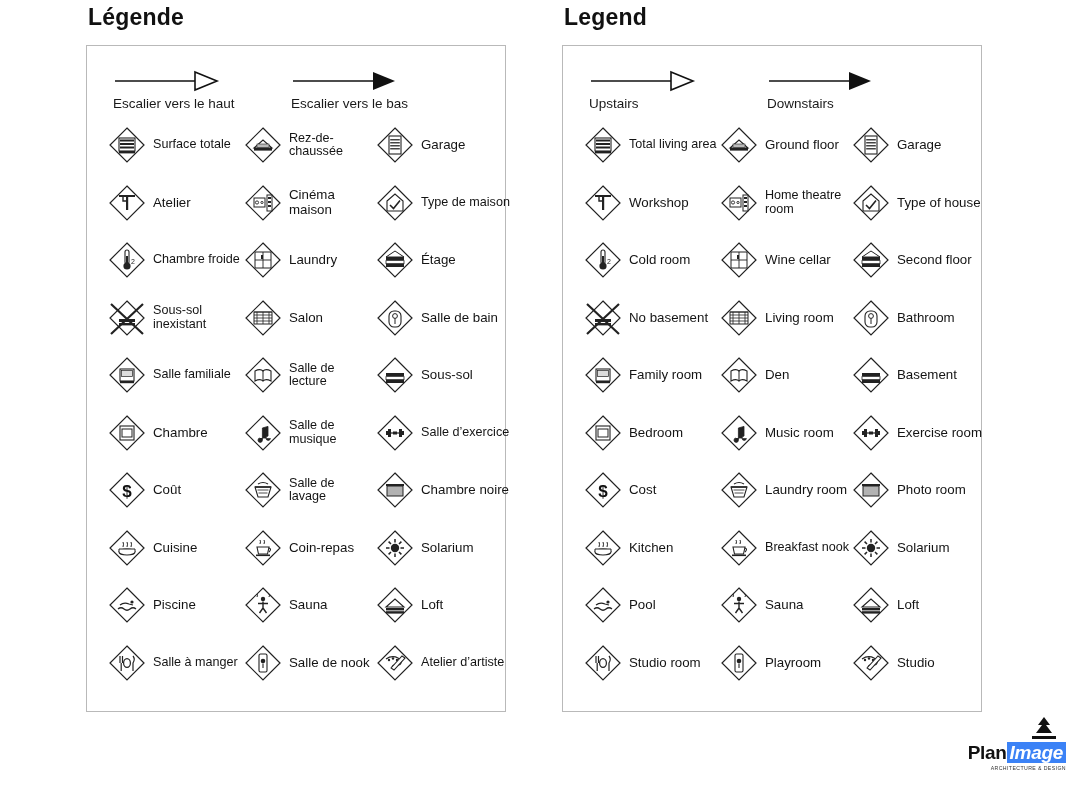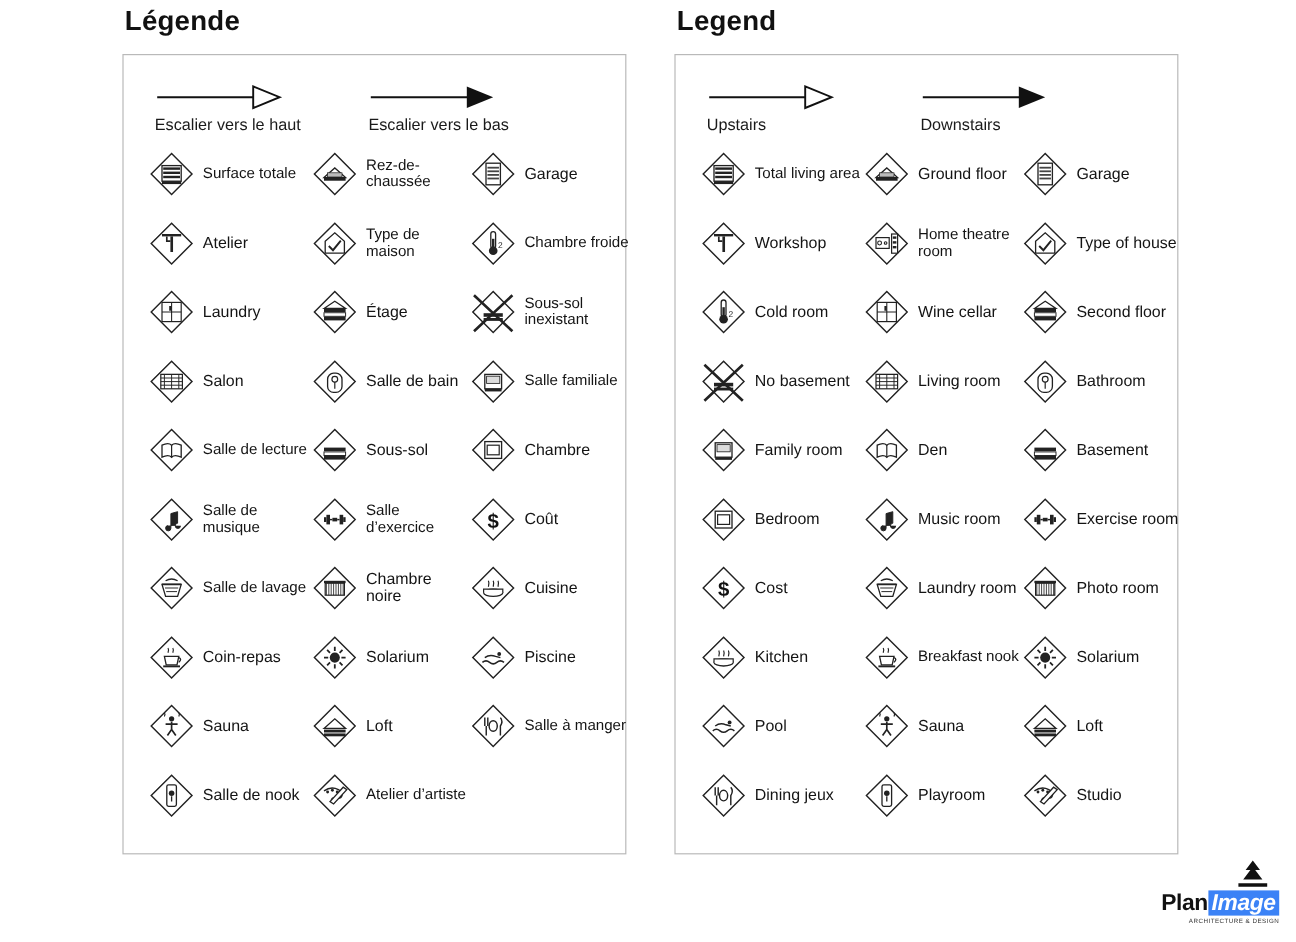--- a/index.html
+++ b/index.html
@@ -13,21 +13,21 @@
     font-family: "Liberation Sans", sans-serif;
     color: #1a1a1a;
     position: relative;
     overflow: hidden;
   }
   .panel {
     position: absolute;
     top: 0;
     width: 470px;
   }
-  .panel-fr { left: 60px; }
+  .panel-fr { left: 44px; }
   .panel-en { left: 520px; }
 
   .panel-title {
     font-size: 23px;
     font-weight: bold;
     letter-spacing: 0.2px;
     margin: 4px 0 0 44px;
     color: #111;
   }
   .panel-box {
@@ -184,20 +184,35 @@
                 <rect x="21" y="16" width="2.2" height="13" fill="#222"></rect>
                 <path d="M18 16 L18 20 L21 20" fill="none" stroke="#222" stroke-width="1.4"></path>
               </svg>
             </div>
             <div class="lbl">Atelier</div>
           </div>
           <div class="cell">
             <div class="sym">
               <svg width="44" height="44" viewBox="0 0 44 44">
                 <path d="M22 5 L39 22 L22 39 L5 22 Z" fill="#fff" stroke="#222" stroke-width="1.2"></path>
+                <rect x="13" y="17" width="11" height="9" fill="#fff" stroke="#222" stroke-width="1"></rect>
+                <circle cx="16" cy="21.5" r="1.6" fill="none" stroke="#222" stroke-width="0.9"></circle>
+                <circle cx="21" cy="21.5" r="1.1" fill="none" stroke="#222" stroke-width="0.9"></circle>
+                <rect x="26" y="14" width="5" height="16" fill="#fff" stroke="#222" stroke-width="1"></rect>
+                <rect x="27" y="16" width="3" height="2" fill="#222"></rect>
+                <rect x="27" y="20" width="3" height="2" fill="#222"></rect>
+                <rect x="27" y="24" width="3" height="2" fill="#222"></rect>
+              </svg>
+            </div>
+            <div class="lbl">Cinéma maison</div>
+          </div>
+          <div class="cell">
+            <div class="sym">
+              <svg width="44" height="44" viewBox="0 0 44 44">
+                <path d="M22 5 L39 22 L22 39 L5 22 Z" fill="#fff" stroke="#222" stroke-width="1.2"></path>
                 <path d="M14 20 L22 13 L30 20 L30 30 L14 30 Z" fill="#fff" stroke="#222" stroke-width="1.1"></path>
                 <path d="M17 24 L20.5 27.5 L27 19.5" fill="none" stroke="#222" stroke-width="1.6"></path>
               </svg>
             </div>
             <div class="lbl small">Type de maison</div>
           </div>
           <div class="cell">
             <div class="sym">
               <svg width="44" height="44" viewBox="0 0 44 44">
                 <path d="M22 5 L39 22 L22 39 L5 22 Z" fill="#fff" stroke="#222" stroke-width="1.2"></path>
@@ -798,21 +813,21 @@
           </div>
           <div class="cell">
             <div class="sym">
               <svg width="44" height="44" viewBox="0 0 44 44">
                 <path d="M22 5 L39 22 L22 39 L5 22 Z" fill="#fff" stroke="#222" stroke-width="1.2"></path>
                 <path d="M15 15 L15 22 M17.5 15 L17.5 22 M16.2 22 L16.2 30" stroke="#222" stroke-width="1.2" fill="none"></path>
                 <ellipse cx="22" cy="22" rx="3.4" ry="4.4" fill="none" stroke="#222" stroke-width="1.2"></ellipse>
                 <path d="M28 15 q2.5 3 0 7 L28 30" stroke="#222" stroke-width="1.2" fill="none"></path>
               </svg>
             </div>
-            <div class="lbl">Dining jeux</div>
+            <div class="lbl">Studio room</div>
           </div>
           <div class="cell">
             <div class="sym">
               <svg width="44" height="44" viewBox="0 0 44 44">
                 <path d="M22 5 L39 22 L22 39 L5 22 Z" fill="#fff" stroke="#222" stroke-width="1.2"></path>
                 <rect x="18" y="13" width="8" height="18" rx="1.5" fill="#fff" stroke="#222" stroke-width="1.1"></rect>
                 <circle cx="22" cy="20" r="2.3" fill="#222"></circle>
                 <path d="M22 22.5 L22 27" stroke="#222" stroke-width="1.1"></path>
               </svg>
             </div>

